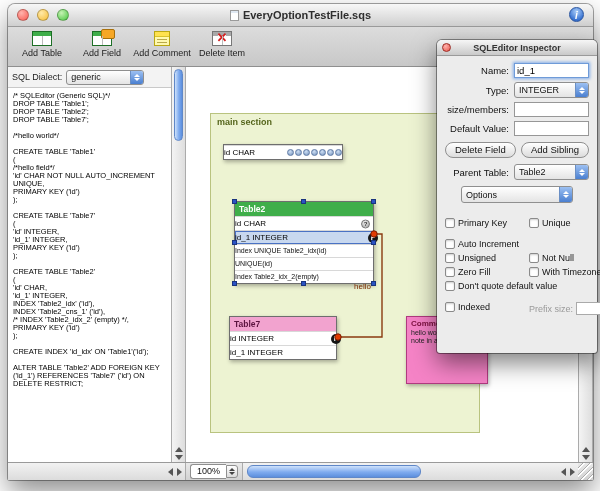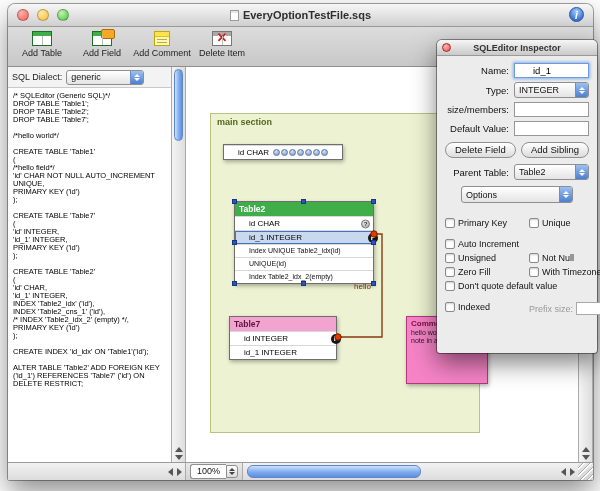--- a/index.html
+++ b/index.html
@@ -78,21 +78,21 @@
 
   
   .canvas{flex:1;position:relative;background:#fff;overflow:hidden;}
   .section{position:absolute;left:24px;top:46px;width:268px;height:318px;
     background:#edf3d2;border:1px solid #b9c37f;}
   .section-label{position:absolute;left:6px;top:3px;font-size:9px;font-weight:bold;color:#55651c;}
 
   .dtable{position:absolute;background:#fff;border:1px solid #6e6e6e;font-size:8px;
     box-shadow:1px 2px 4px rgba(0,0,0,.3);z-index:2;}
   .dt-head{height:14px;line-height:14px;padding:0 4px;font-weight:bold;font-size:8.5px;position:relative;}
-  .dt-row{height:13px;line-height:13px;padding:0 14px;border-top:1px solid #d8d8d8;position:relative;
+  .dt-row{height:13px;line-height:13px;padding:0 0;border-top:1px solid #d8d8d8;position:relative;
     display:flex;align-items:center;gap:3px;background:#fff;}
   .dt-row.cons{font-size:7px;height:12px;line-height:12px;color:#111;}
   .dt-row.sel{background:#c8d8ef;box-shadow:inset 0 0 0 1px #4a72c4;}
   .help-dot{position:absolute;right:3px;top:50%;transform:translateY(-50%);width:9px;height:9px;border-radius:50%;
     background:radial-gradient(circle at 40% 30%,#eee,#9e9e9e);border:1px solid #777;box-sizing:border-box;
     font-size:6px;line-height:7px;text-align:center;color:#333;font-weight:bold;}
   .pk-badge{position:absolute;right:-5px;top:50%;transform:translateY(-50%);width:10px;height:10px;border-radius:50%;
     background:#151515;color:#fff;font-size:7px;font-weight:bold;text-align:center;line-height:10px;z-index:5;}
   .fquick{display:flex;gap:1px;margin-left:auto;}
   .fquick i{width:7px;height:7px;border-radius:50%;display:block;
@@ -142,21 +142,21 @@
     box-shadow:0 0 0 1px rgba(0,0,0,.4),0 10px 24px rgba(0,0,0,.5);
     display:flex;flex-direction:column;font-size:10px;}
   .insp-titlebar{height:15px;flex:0 0 15px;border-radius:5px 5px 0 0;position:relative;
     background:linear-gradient(#f6f6f6,#c9c9c9);border-bottom:1px solid #9a9a9a;
     display:flex;align-items:center;justify-content:center;font-size:9px;font-weight:bold;color:#333;}
   .insp-close{position:absolute;left:5px;top:3px;width:9px;height:9px;border-radius:50%;
     background:radial-gradient(circle at 35% 30%,#ffb3ad,#e8564c);border:1px solid #9e2b24;box-sizing:border-box;}
   .insp-body{flex:1;padding:7px 8px 4px;display:flex;flex-direction:column;min-height:0;}
   .irow{display:flex;align-items:center;margin-bottom:4px;}
   .ilabel{width:64px;flex:0 0 64px;text-align:right;padding-right:5px;font-size:9.5px;color:#111;white-space:nowrap;}
-  .itext{flex:1;height:15px;border:1px solid #979797;background:#fff;font-size:9.5px;padding:0 18px;
+  .itext{flex:1;height:15px;border:1px solid #979797;background:#fff;font-size:9.5px;padding:0 2px;
     font-family:"Liberation Sans",sans-serif;box-sizing:border-box;min-width:0;}
   .itext.focus{box-shadow:0 0 3px 1px #85aee8;border-color:#6f9bd8;}
   .ipopup{flex:1;height:16px;}
   .btnrow{display:flex;justify-content:space-between;margin:2px 0 6px;}
   .aquabtn{height:16px;line-height:14px;padding:0 9px;font-size:9.5px;color:#111;
     background:linear-gradient(#ffffff,#dcdcdc);border:1px solid #8f8f8f;border-radius:9px;}
   .options-popup{width:112px;height:17px;margin:2px auto 15px;}
   .cb-grid{display:grid;grid-template-columns:82px 1fr;row-gap:4px;column-gap:2px;}
   .cb{display:flex;align-items:flex-start;gap:3px;font-size:9px;color:#111;line-height:10px;}
   .cb .box{width:10px;height:10px;flex:0 0 10px;background:#fff;border:1px solid #8a8a8a;border-radius:2px;

